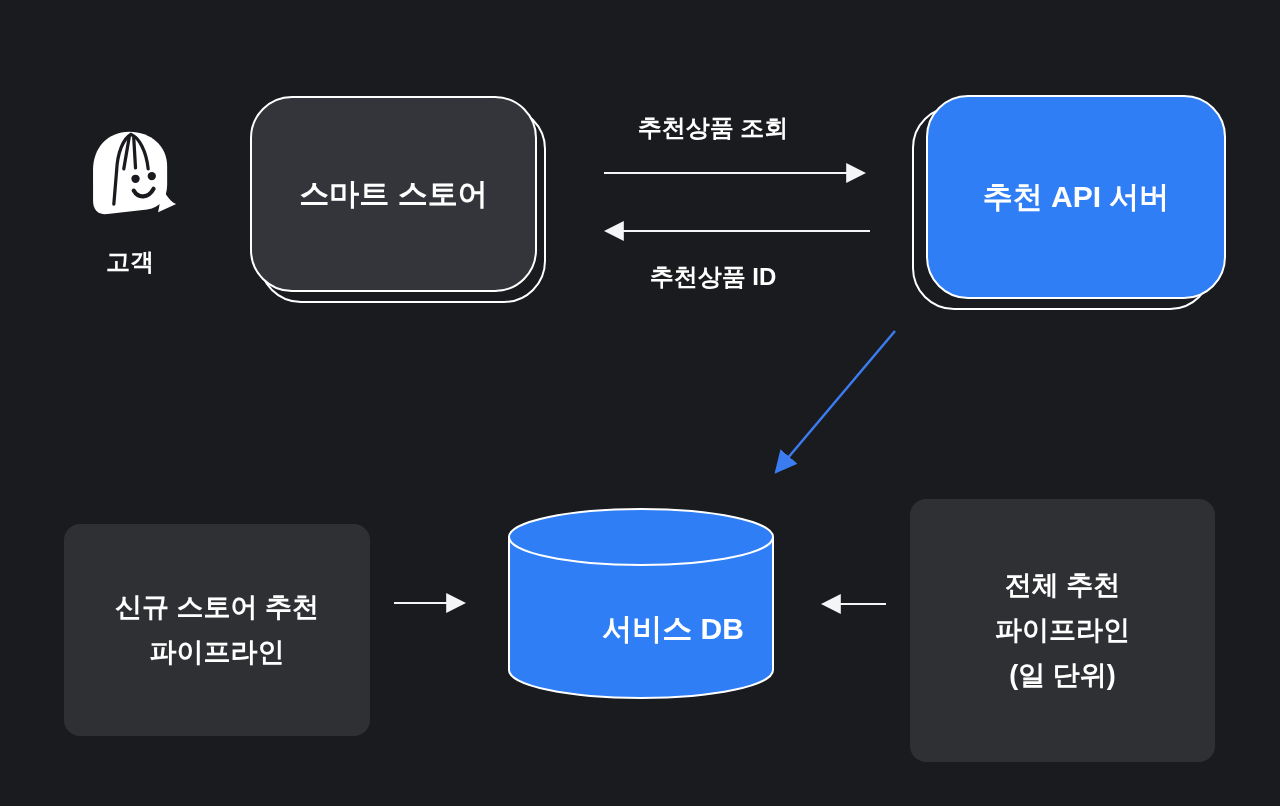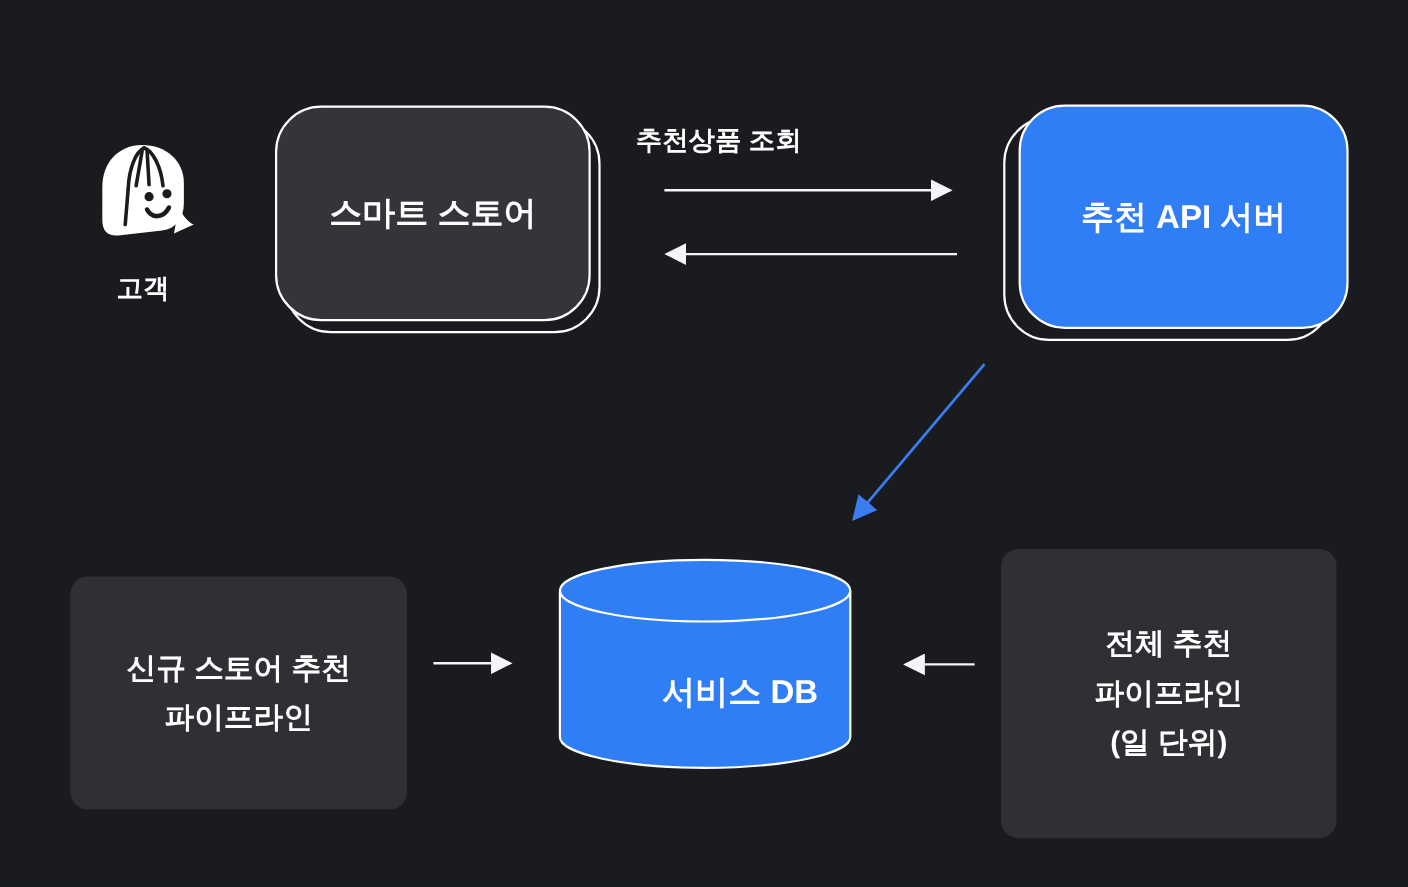--- a/index.html
+++ b/index.html
@@ -26,21 +26,21 @@
   }
   .node-main{border:2px solid #fff;background:var(--box-dark);z-index:2;}
   .node-main.blue{background:var(--box-blue);}
   .node-ghost{border:2px solid #fff;background:transparent;z-index:1;}
   .pipeline{
     background:var(--box-dark2);border-radius:16px;z-index:2;
     display:flex;flex-direction:column;align-items:center;justify-content:center;
     font-weight:700;font-size:27px;line-height:45px;text-align:center;
   }
   .edge-label{
-    z-index:3;text-align:left;font-weight:700;font-size:24px;line-height:32px;
+    z-index:3;text-align:center;font-weight:700;font-size:24px;line-height:32px;
   }
   .big-label{font-size:30px;}
   #overlay{position:absolute;left:0;top:0;z-index:0;pointer-events:none;}
   .caption{font-weight:700;font-size:24px;text-align:center;z-index:2;}
   .db-label{z-index:3;text-align:center;font-weight:700;font-size:30px;}
 </style>
 </head>
 <body>
 
 <div class="stage">
@@ -91,20 +91,21 @@
   <div class="abs node node-main big-label" style="left:250px;top:96px;width:287px;height:196px;border-radius:42px;">
     <span>스마트 스토어</span>
   </div>
 
   <div class="abs node node-ghost" style="left:912px;top:106px;width:300px;height:204px;border-radius:42px;"></div>
   <div class="abs node node-main blue big-label" style="left:902px;top:95px;width:300px;height:204px;border-radius:42px;margin-left:24px;">
     <span>추천 API 서버</span>
   </div>
 
   <div class="abs edge-label" style="left:578px;top:112px;width:270px;">추천상품 조회</div>
+  <div class="abs edge-label" style="left:578px;top:261px;width:270px;">추천상품 ID</div>
 
   <div class="abs pipeline" style="left:64px;top:498px;width:306px;height:212px;margin-top:26px;">
     <div>신규 스토어 추천</div>
     <div>파이프라인</div>
   </div>
 
   <div class="abs pipeline" style="left:910px;top:499px;width:305px;height:263px;">
     <div>전체 추천</div>
     <div>파이프라인</div>
     <div>(일 단위)</div>

